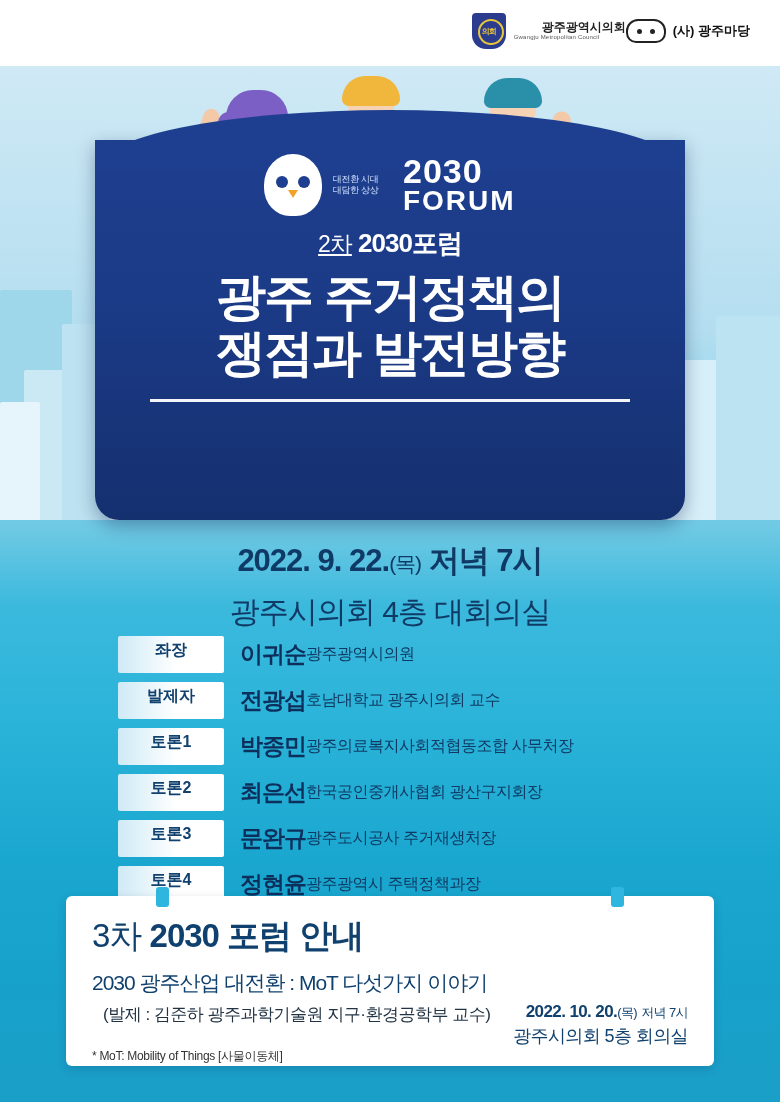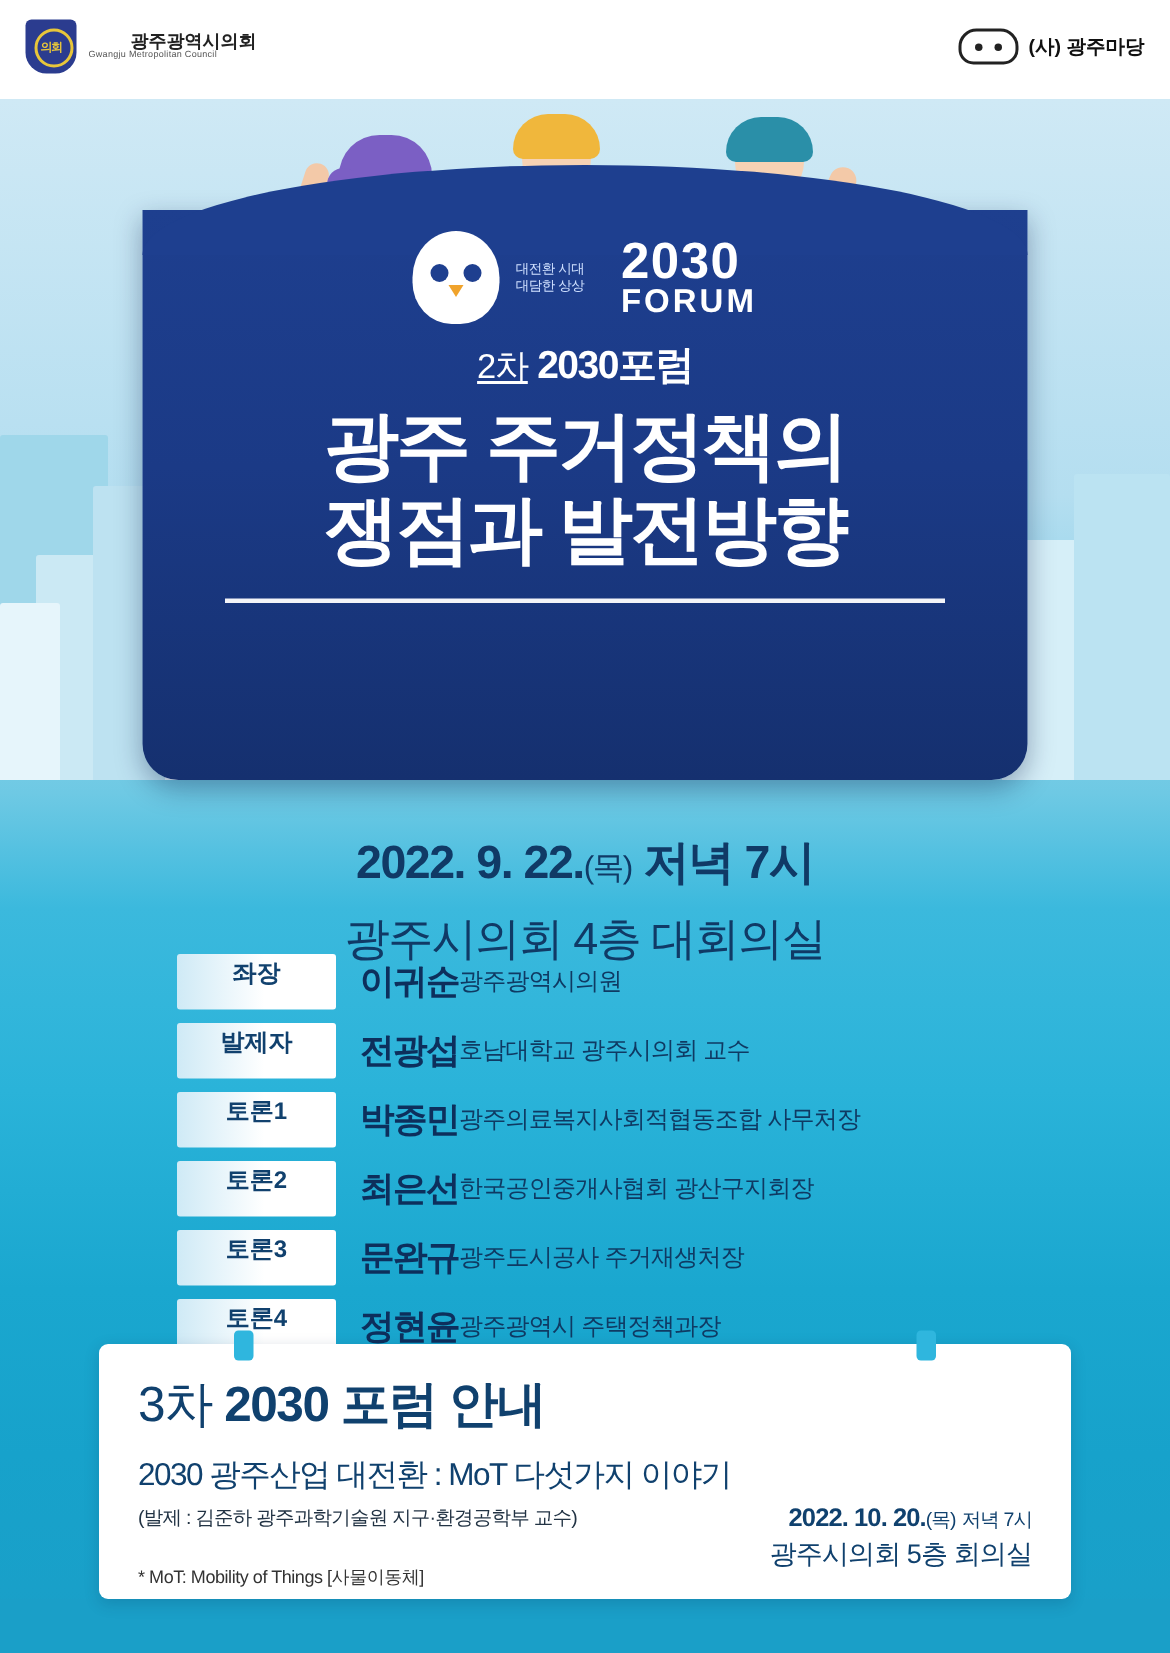--- a/index.html
+++ b/index.html
@@ -14,22 +14,22 @@
     position: relative;
     width: 780px; height: 1102px;
     background: linear-gradient(180deg, #ffffff 0%, #ffffff 6%, #cfe9f5 6%, #b4def0 30%, #6ec9e4 48%, #3bb9dd 55%, #2ab3d9 66%, #1aa7cf 78%, #17a2cb 88%, #1a9fc8 100%);
     overflow: hidden;
   }
 
   
   .top-bar {
     position: absolute; top: 0; left: 0; width: 780px; height: 62px;
     background: #ffffff; z-index: 40;
-    display: flex; align-items: center; justify-content: space-between;
-    padding: 0 17px;
+    display: flex; align-items: center; justify-content: flex-end;
+    padding: 0 30px;
   }
   .logo-left { display: flex; align-items: center; gap: 8px; }
   .crest {
     width: 34px; height: 36px; background: #2b3c8f;
     border-radius: 4px 4px 14px 14px; position: relative;
     display:flex; align-items:center; justify-content:center;
   }
   .crest:before {
     content: ""; position: absolute; width: 22px; height: 22px;
     border-radius: 50%; border: 2px solid #e8c63a; top: 6px; left: 6px;
@@ -81,33 +81,33 @@
     background:#1e3f8f; top:22px;
   }
   .owl:before { left:12px; } .owl:after { right:12px; }
   .owl .beak {
     position:absolute; left:50%; top:36px; transform:translateX(-50%);
     width:0;height:0;border-left:5px solid transparent;border-right:5px solid transparent;border-top:8px solid #f0a32c;
   }
   .forum-text { display:inline-block; vertical-align: middle; margin-left: 6px; text-align:left; color:#fff; }
   .forum-sub { font-size: 9px; color:#cfe0ff; letter-spacing:-.3px; line-height:1.25; }
   .forum-2030 { font-size: 34px; font-weight: bold; letter-spacing: 1px; line-height: .95; }
-  .forum-word { font-size: 22px; font-weight: bold; letter-spacing: 2px; line-height: 1; }
+  .forum-word { font-size: 28px; font-weight: bold; letter-spacing: 2px; line-height: 1; }
 
   .banner h2.series { text-align:center; color:#fff; font-size:26px; font-weight:bold; margin-top:10px; letter-spacing:-1px;}
   .banner h2.series .thin { font-weight: 400; font-size: 23px; text-decoration: underline; }
   .banner .subtitle { text-align:center; color:#9fd0ff; font-size:27px; margin-top:14px; letter-spacing:-1px;}
   .banner .title1, .banner .title2 {
     text-align:center; color:#fff; font-size:50px; font-weight:bold; letter-spacing:-2px; line-height:1.12;
   }
   .banner .title1 { margin-top: 8px; }
   .rule { width: 480px; height: 3px; background:#fff; margin: 18px auto 0; opacity:.95; }
 
   
-  .when-where { position:absolute; top: 554px; left:0; width:780px; text-align:center; z-index: 20; color:#103a66;}
+  .when-where { position:absolute; top: 540px; left:0; width:780px; text-align:center; z-index: 20; color:#103a66;}
   .when { font-size: 31px; letter-spacing:-1px; }
   .when b { font-weight: bold; }
   .when .sm { font-size: 21px; }
   .where { font-size: 30px; margin-top: 10px; letter-spacing:-1px;}
 
   
   .speakers { position:absolute; top: 636px; left: 0; width:780px; z-index: 20; }
   .srow { display:flex; align-items:center; margin-bottom: 9px; }
   .role {
     width: 106px; margin-left: 118px; height: 37px; line-height: 27px; text-align:center;
@@ -121,21 +121,21 @@
   .card {
     position:absolute; left: 66px; top: 896px; width: 648px; height: 170px;
     background:#fff; border-radius: 6px; z-index: 25; box-shadow:0 3px 10px rgba(0,40,80,.18);
     padding: 18px 26px;
   }
   .pin { position:absolute; top:-9px; width:13px; height:20px; background:#2fb6de; border-radius:3px; }
   .pin.l { left: 90px; } .pin.r { right: 90px; }
   .card h3 { font-size: 33px; color:#10416e; letter-spacing:-1px; font-weight:400;}
   .card h3 b { font-weight:bold; }
   .card .line2 { font-size: 21px; color:#10416e; margin-top: 10px; letter-spacing:-1px;}
-  .card .line3 { font-size: 13px; color:#234; margin-top: 6px; letter-spacing:-.5px;}
+  .card .line3 { font-size: 17px; color:#234; margin-top: 6px; letter-spacing:-.5px;margin-left:11px;}
   .card .note { font-size: 12px; color:#333; margin-top: 22px; letter-spacing:-.3px;}
   .card .dt { position:absolute; right: 26px; bottom: 44px; font-size:17px; color:#10416e; font-weight:bold; letter-spacing:-.6px;}
   .card .dt .sm { font-size: 13px; font-weight: normal;}
   .card .pl { position:absolute; right: 26px; bottom: 18px; font-size:18px; color:#10416e; letter-spacing:-.6px;}
 
   .bottom-strip { position:absolute; left:0; bottom:0; width:780px; height:36px; background:#1a9fc8; z-index:5;}
 </style>
 </head>
 <body>
 

